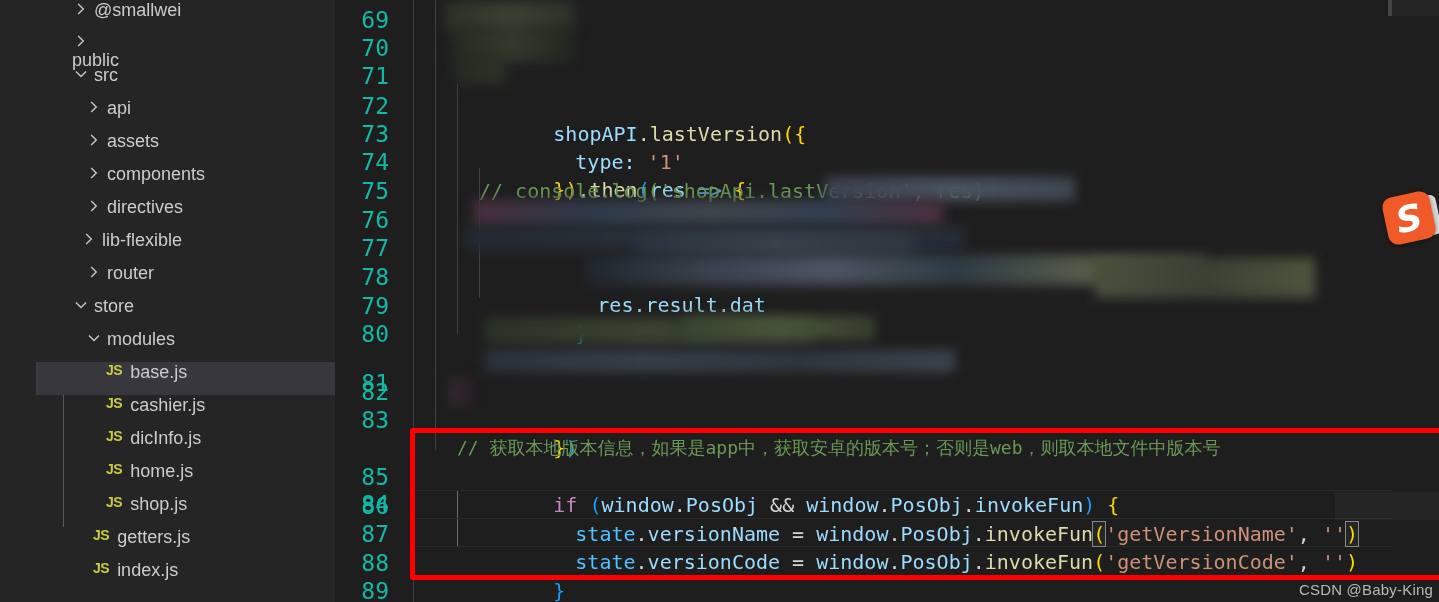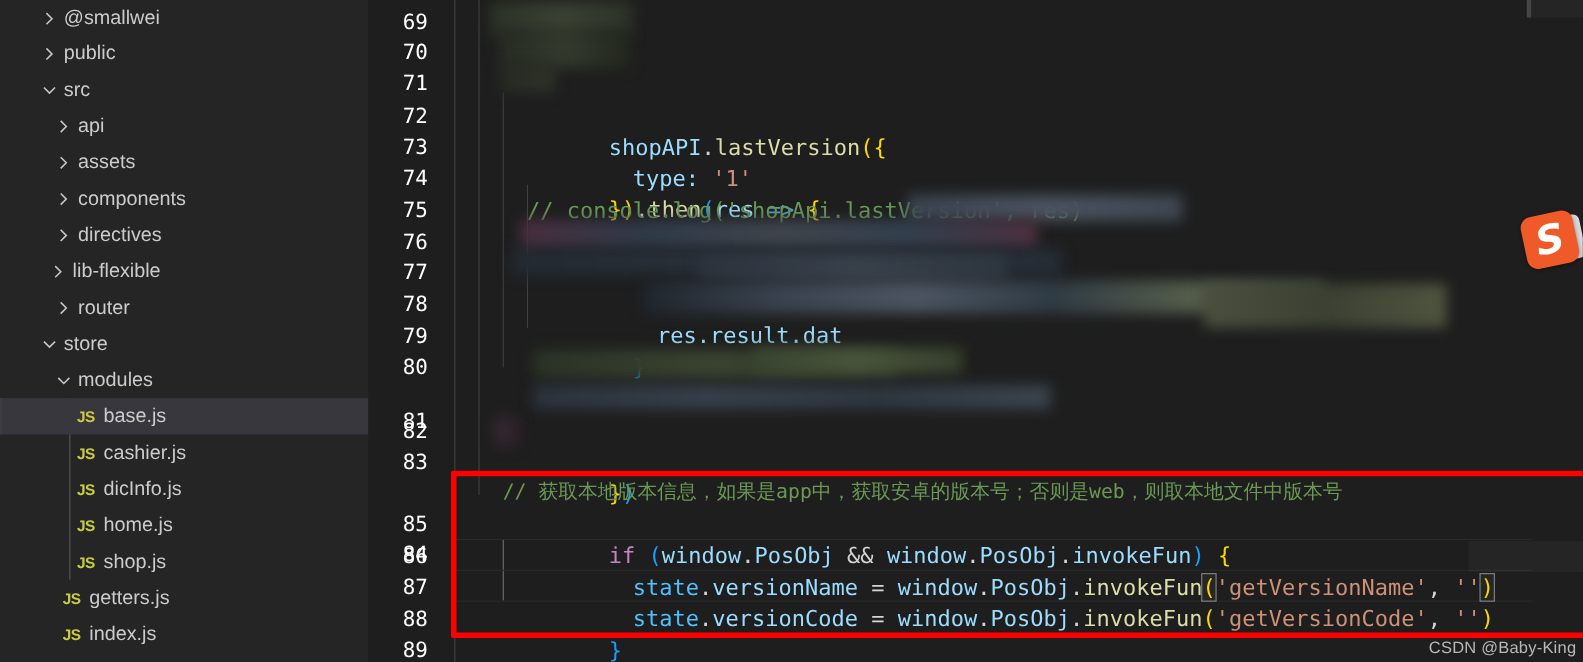--- a/index.html
+++ b/index.html
@@ -22,25 +22,25 @@
     width: 335px; height: 602px;
     background: #252526;
     flex: 0 0 335px;
     overflow: hidden;
     padding-top: 1px;
   }
   .tree-row {
     position: relative;
     height: 33px;
     display: flex;
-    align-items: center;
     font-size: 18px;
     color: #cccccc;
     white-space: nowrap;
     cursor: pointer;
+    margin-left: 36px;
   }
   .tree-row.selected { background: #37373d; }
   .tree-row.selected::before {
     content: ""; position: absolute; left: 0; top: 0; bottom: 0;
     width: 2px; background: #3a3d41;
   }
   .twisty {
     width: 18px; height: 18px;
     flex: 0 0 18px;
     position: relative;
@@ -80,22 +80,22 @@
   .ln-gutter {
     position: absolute;
     left: 0; top: 0; width: 70px; height: 602px;
   }
   .ln {
     position: absolute;
     right: 16px;
     width: 54px;
     text-align: right;
     font-family: "DejaVu Sans Mono", monospace;
-    font-size: 19px;
-    color: #ffffff;
+    font-size: 23px;
+    color: #14b8a6;
     line-height: 28px;
   }
   .codeline {
     position: absolute;
     left: 78px;
     height: 28px;
     line-height: 28px;
     font-family: "DejaVu Sans Mono", monospace;
     font-size: 20px;
     white-space: pre;
@@ -228,21 +228,21 @@
 
     <div class="tree-row" style="top:0px; position:absolute; left:0; right:0; padding-left:36px;">
       <span class="twisty">
         <svg width="18" height="18" viewBox="0 0 16 16">
             <path d="M5.5 3.5 L10 8 L5.5 12.5" fill="none" stroke="#c5c5c5" stroke-width="1.3"></path>
           </svg>
       </span>
       <span class="tree-label">@smallwei</span>
     </div>
 
-    <div class="tree-row" style="top:32px; position:absolute; left:0; right:0; padding-left:36px;">
+    <div class="tree-row" style="top:32px; position:absolute; left:0; right:0; padding-left:36px;flex-direction:column;">
       <span class="twisty">
         <svg width="18" height="18" viewBox="0 0 16 16">
             <path d="M5.5 3.5 L10 8 L5.5 12.5" fill="none" stroke="#c5c5c5" stroke-width="1.3"></path>
           </svg>
       </span>
       <span class="tree-label">public</span>
     </div>
 
     <div class="tree-row" style="top:65px; position:absolute; left:0; right:0; padding-left:36px;">
       <span class="twisty">

